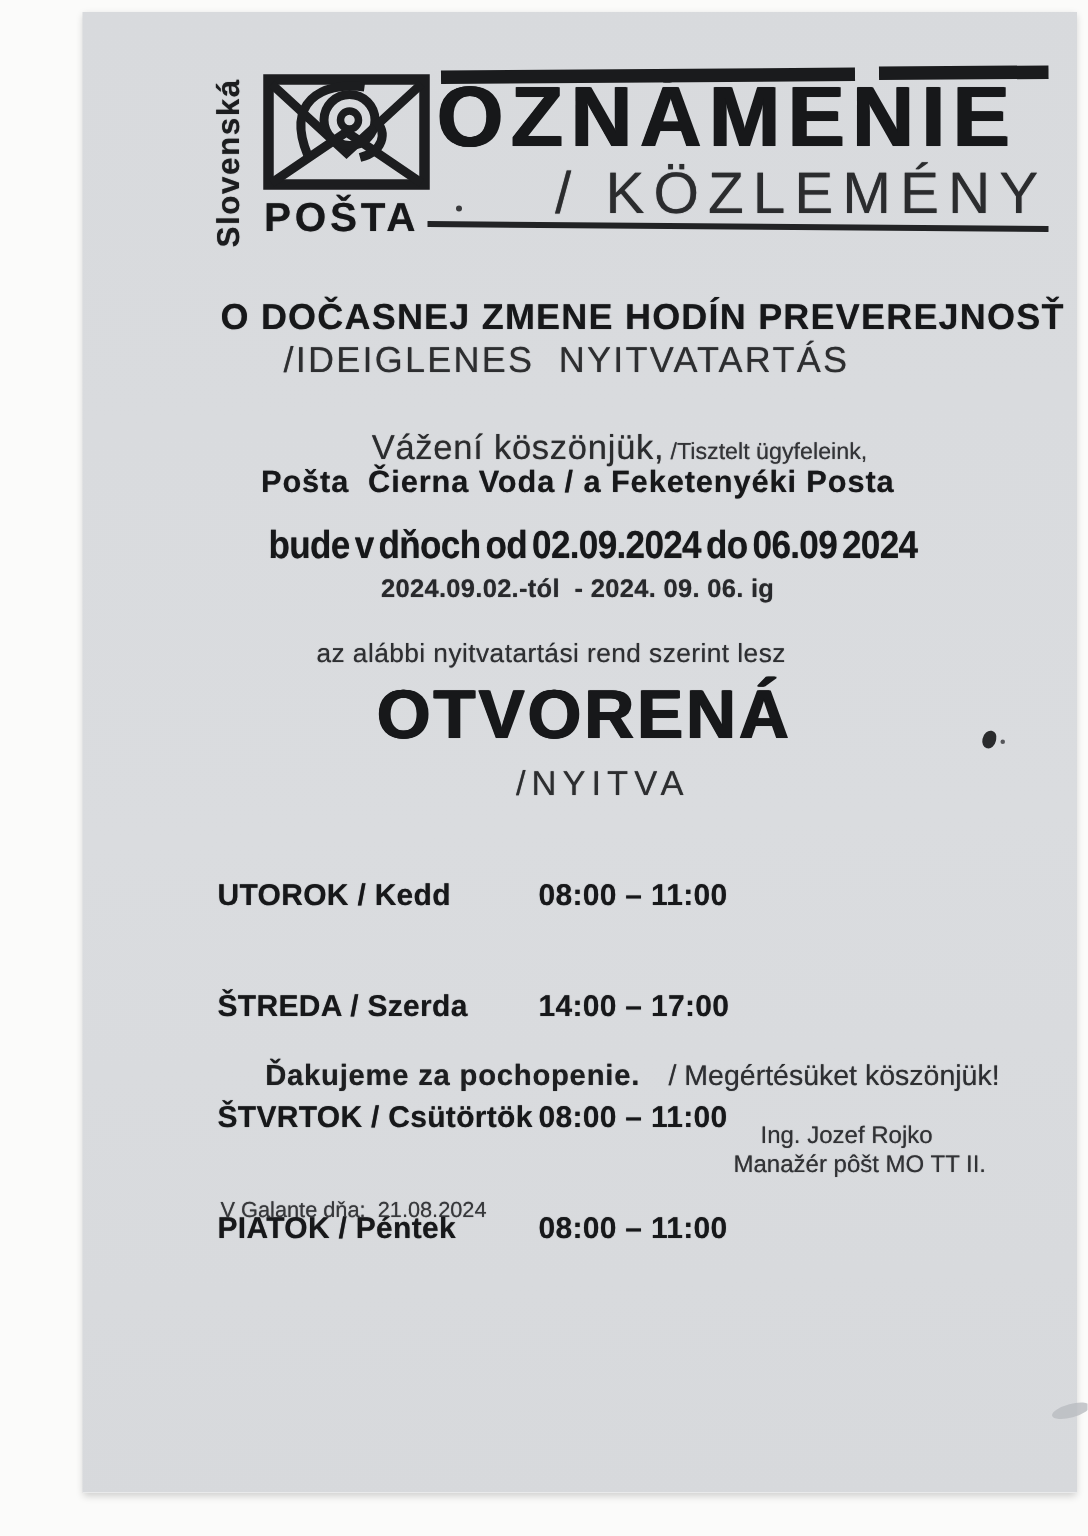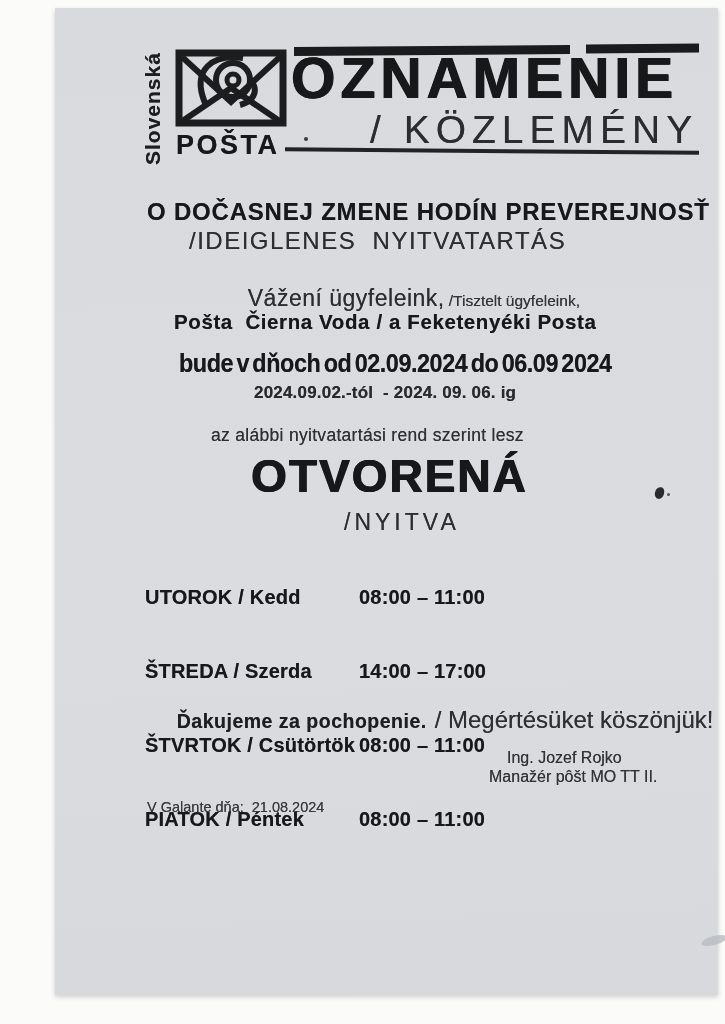--- a/index.html
+++ b/index.html
@@ -48,21 +48,21 @@
   .intro-hu{left:156px;top:417px;font-size:17.5px;letter-spacing:.3px;color:#2e2f32;text-align:right;}
   .status-sk{left:196px;top:441px;font-size:46px;letter-spacing:2px;}
   .status-hu{left:289px;top:501px;font-size:23px;letter-spacing:4px;color:#2d2e30;}
 
   .schedule{left:90px;top:528px;font-size:20px;font-weight:bold;line-height:24.6px;}
   .schedule .day{display:inline-block;width:214px;letter-spacing:.2px;}
   .schedule .hours{letter-spacing:.2px;}
 
   .thanks{left:104px;top:680px;}
   .thanks .sk{font-size:19.5px;font-weight:bold;letter-spacing:.5px;color:#1d1e20;}
-  .thanks .hu{font-size:24px;margin-left:8px;color:#2e2f32;}
+  .thanks .hu{font-size:19px;margin-left:19px;color:#2e2f32;}
   .sig-name{left:452px;top:741px;font-size:16px;color:#313235;}
   .sig-role{left:434px;top:760px;font-size:16px;color:#313235;}
   .date-line{left:92px;top:791px;font-size:14.5px;color:#37383b;}
 
   .blot{position:absolute;left:600px;top:479px;width:9px;height:12px;background:#2a2b2d;border-radius:60% 45% 55% 50%;transform:rotate(12deg);}
   .blot-speck{position:absolute;left:612px;top:485px;width:3px;height:3px;background:#55565a;border-radius:50%;}
   .smudge{position:absolute;left:646px;top:928px;width:26px;height:9px;background:#b9bcc0;border-radius:50%;transform:rotate(-15deg);opacity:.8;}
 </style>
 </head>
 <body>
@@ -87,21 +87,21 @@
   <div class="bar bar1"></div>
   <div class="bar bar2"></div>
   <div class="abs title-hu soft">/ KÖZLEMÉNY</div>
   <div class="underline"></div>
   <div class="posta-dot"></div>
 
   <div class="abs subject-sk b ink-strong soft">O DOČASNEJ ZMENE HODÍN PREVEREJNOSŤ</div>
   <div class="abs subject-hu soft">/IDEIGLENES  NYITVATARTÁS</div>
 
   <div class="abs salutation">
-    <span class="big soft">Vážení ügyfeleink,</span><span class="small soft">/Tisztelt ügyfeleink,</span>
+    <span class="big soft">Vážení köszönjük,</span><span class="small soft">/Tisztelt ügyfeleink,</span>
   </div>
 
   <div class="abs office b ink-strong soft">Pošta  Čierna Voda / a Feketenyéki Posta</div>
   <div class="abs period-sk b ink-strong soft">bude v dňoch od 02.09.2024 do 06.09 2024</div>
   <div class="abs period-hu b soft">2024.09.02.-tól  - 2024. 09. 06. ig</div>
   <div class="abs intro-hu soft">az alábbi nyitvatartási rend szerint lesz</div>
 
   <div class="abs status-sk b ink-strong heavy">OTVORENÁ</div>
   <div class="abs status-hu soft">/NYITVA</div>
 

